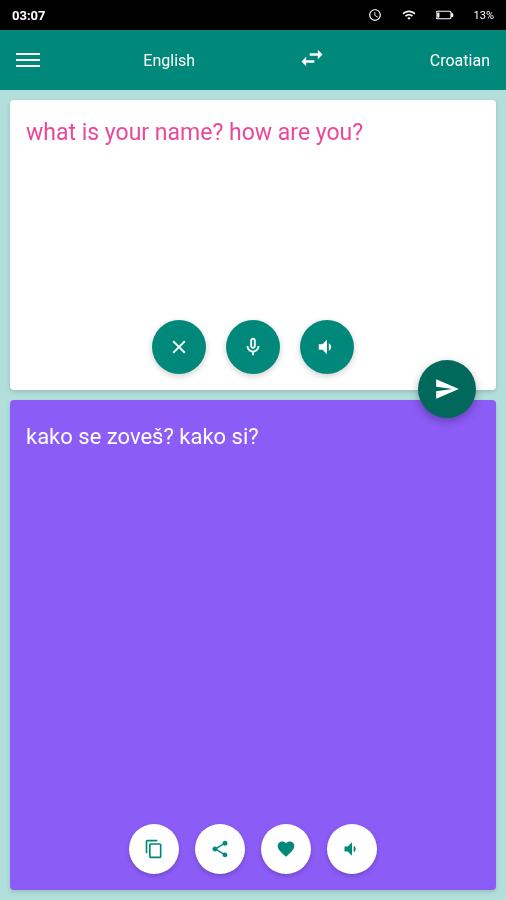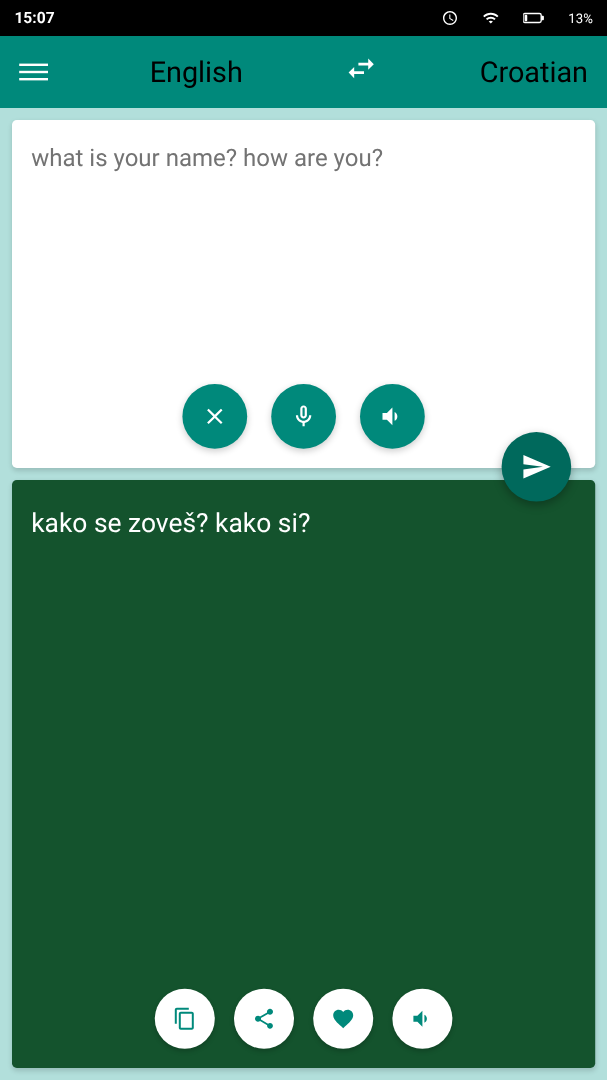--- a/index.html
+++ b/index.html
@@ -61,22 +61,22 @@
     }
 
     .toolbar-menu span {
       display: block;
       width: 24px;
       height: 2px;
       background: #fff;
     }
 
     .toolbar-lang {
-      color: #000000;
-      font-size: 24px;
+      color: #ffffff;
+      font-size: 16px;
       font-weight: 400;
       cursor: pointer;
     }
 
     .toolbar-swap {
       color: #fff;
       font-size: 22px;
       cursor: pointer;
     }
 
@@ -86,22 +86,22 @@
       margin: 10px 10px 0 10px;
       border-radius: 4px;
       padding: 16px 16px 60px 16px;
       position: relative;
       flex-shrink: 0;
       min-height: 290px;
       box-shadow: 0 2px 4px rgba(0,0,0,0.15);
     }
 
     .input-text {
-      font-size: 20px;
-      color: #737373;
+      font-size: 23px;
+      color: #ec4899;
       line-height: 1.5;
       outline: none;
       border: none;
       width: 100%;
       resize: none;
       font-family: inherit;
     }
 
     .input-actions {
       position: absolute;
@@ -143,21 +143,21 @@
       align-items: center;
       justify-content: center;
       color: #fff;
       font-size: 24px;
       box-shadow: 0 3px 8px rgba(0,0,0,0.3);
       z-index: 10;
     }
 
     
     .output-panel {
-      background: #14532d;
+      background: #8b5cf6;
       margin: 10px 10px 10px 10px;
       border-radius: 4px;
       padding: 20px 16px 16px 16px;
       flex: 1;
       position: relative;
       box-shadow: 0 2px 4px rgba(0,0,0,0.15);
     }
 
     .output-text {
       font-size: 22px;
@@ -202,21 +202,21 @@
     .icon-svg-sm {
       width: 20px;
       height: 20px;
       fill: currentColor;
     }
   </style>
 </head>
 <body>
 
 <div class="status-bar">
-  <span class="status-bar-time">15:07</span>
+  <span class="status-bar-time">03:07</span>
   <div class="status-bar-icons">
 
     <svg width="14" height="14" viewBox="0 0 24 24" fill="white">
         <path d="M12 2C6.48 2 2 6.48 2 12s4.48 10 10 10 10-4.48 10-10S17.52 2 12 2zm0 18c-4.41 0-8-3.59-8-8s3.59-8 8-8 8 3.59 8 8-3.59 8-8 8zm.5-13H11v6l5.25 3.15.75-1.23-4.5-2.67V7z"></path>
       </svg>
 
     <svg width="14" height="14" viewBox="0 0 24 24" fill="white">
         <path d="M1 9l2 2c4.97-4.97 13.03-4.97 18 0l2-2C16.93 2.93 7.08 2.93 1 9zm8 8l3 3 3-3c-1.65-1.66-4.34-1.66-6 0zm-4-4l2 2c2.76-2.76 7.24-2.76 10 0l2-2C15.14 9.14 8.87 9.14 5 13z"></path>
       </svg>
 

